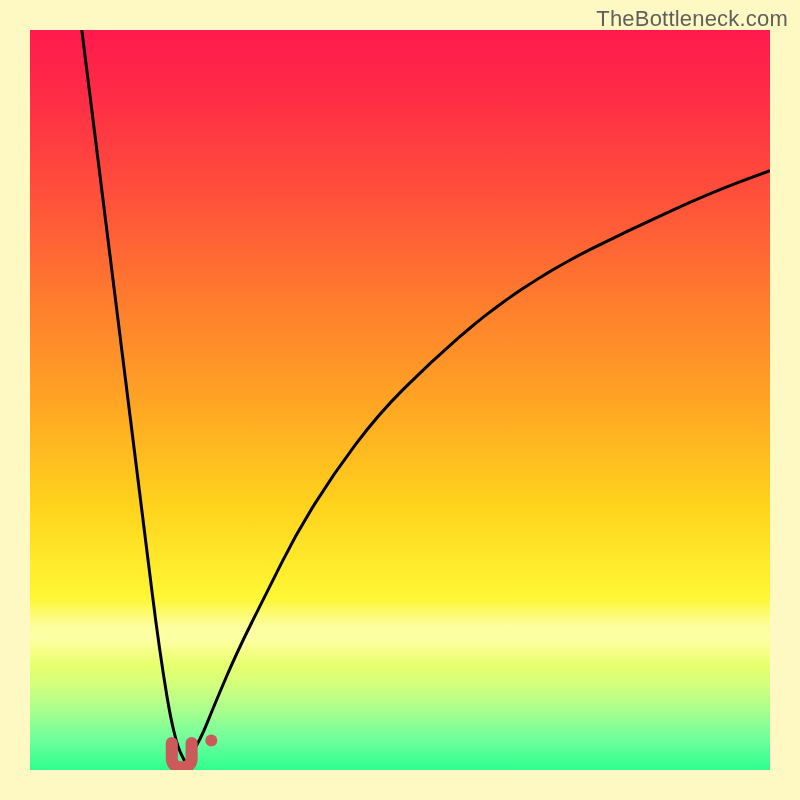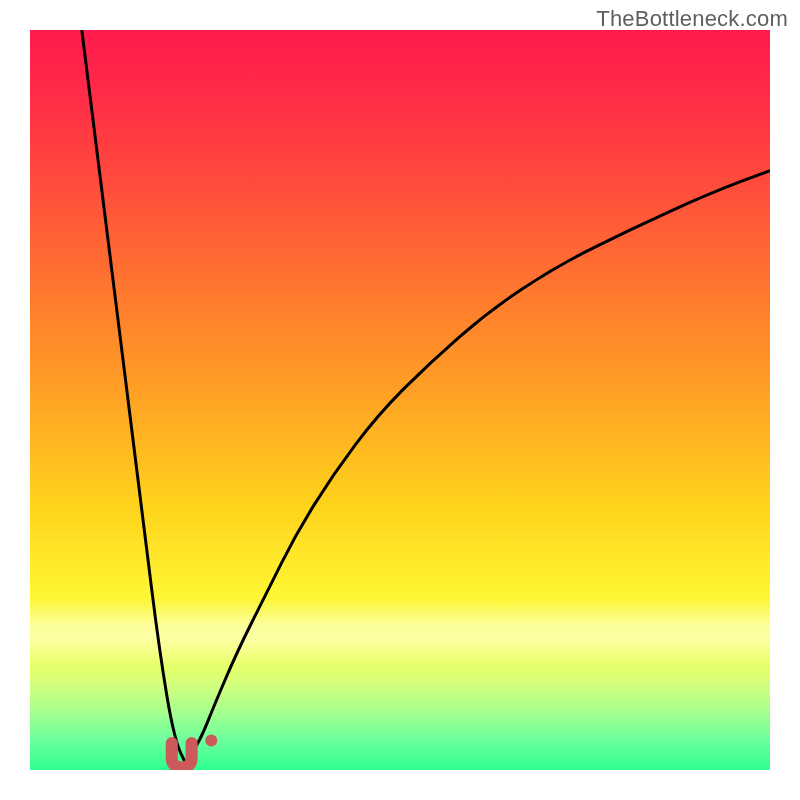--- a/index.html
+++ b/index.html
@@ -7,21 +7,21 @@
     padding: 0;
     width: 800px;
     height: 800px;
     background: #000;
     overflow: hidden;
     font-family: Arial, Helvetica, sans-serif;
   }
   .frame {
     position: absolute;
     inset: 0;
-    background: #ffffff;
+    background: #fef9c3;
   }
   .plot-area {
     position: absolute;
     left: 30px;
     top: 30px;
     width: 740px;
     height: 740px;
     overflow: hidden;
   }
   

